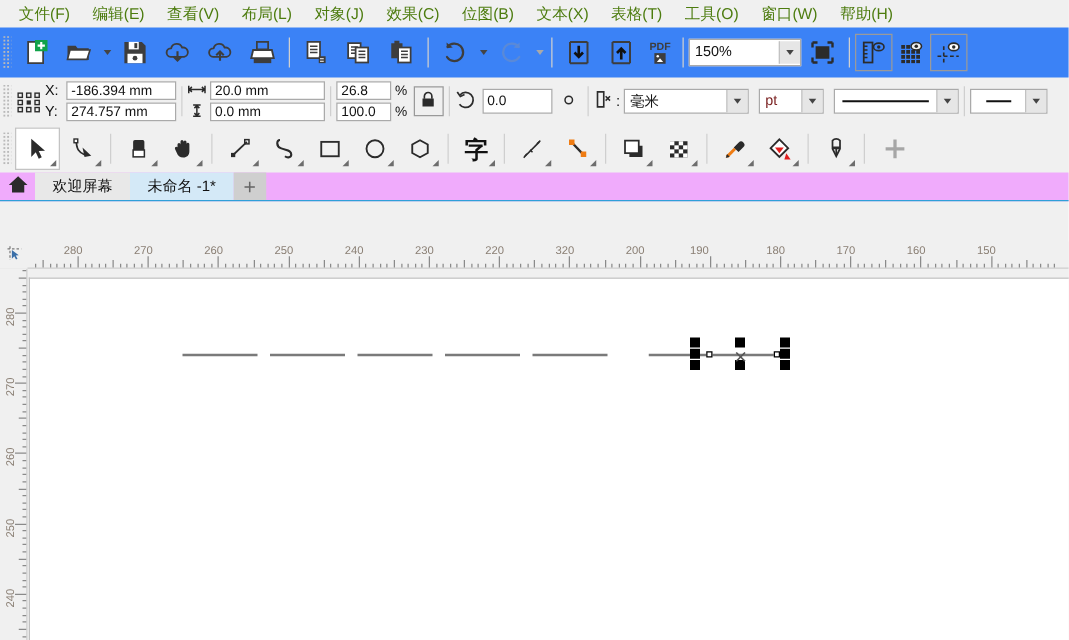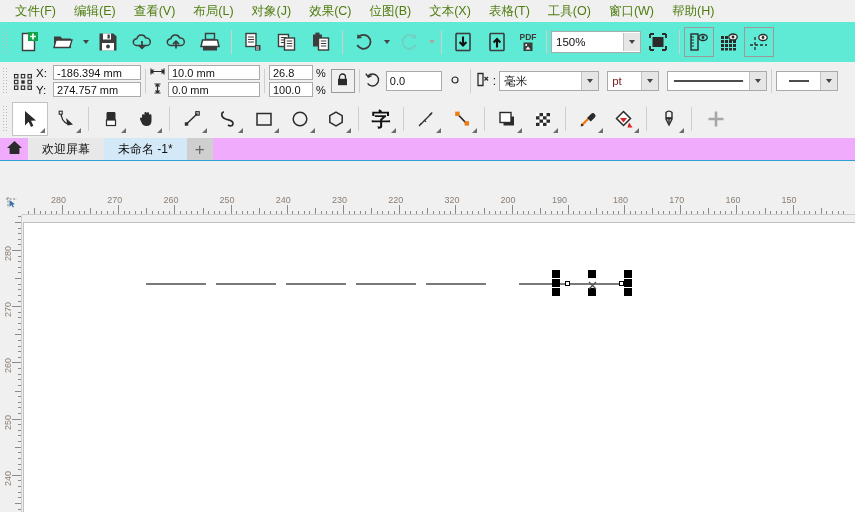--- a/index.html
+++ b/index.html
@@ -16,21 +16,21 @@
   .titlebar{height:20px;background:#ffffff;display:flex;align-items:center;padding-left:5px;}
   .app-logo{width:14px;height:14px;margin-right:5px;position:relative;flex:none;}
   .app-logo svg{display:block;}
   .title-text{font-size:12px;color:#000;letter-spacing:.1px;}
 
   
   .menubar{height:22px;background:#f0f0f0;display:flex;align-items:center;padding-left:6px;}
   .menu-item{padding:2px 9px;font-size:12.5px;color:#4d7c0f;white-space:nowrap;cursor:default;}
 
   
-  .toolbar{background:#5eead4;display:flex;align-items:center;position:relative;}
+  .toolbar{background:#3b82f6;display:flex;align-items:center;position:relative;}
   .grip{width:7px;height:26px;margin:0 3px 0 2px;
         background-image:radial-gradient(#b9b9b9 1px,transparent 1px);
         background-size:3px 3px;background-position:0 2px;flex:none;}
   .tbtn{width:32px;height:32px;display:flex;align-items:center;justify-content:center;
         position:relative;flex:none;border:1px solid transparent;}
   .tbtn.dis{opacity:.33;}
   .sep{width:1px;height:24px;background:#cfcfcf;margin:0 4px;flex:none;}
   .caret{width:0;height:0;border-left:3.5px solid transparent;border-right:3.5px solid transparent;
          border-top:4px solid #444;flex:none;}
   .mini-caret{width:11px;height:32px;display:flex;align-items:center;justify-content:center;flex:none;}
@@ -333,21 +333,21 @@
 
     <div class="sep"></div>
 
     <div class="fieldcol">
       <div class="frow">
         <span>
           <svg width="15" height="11" viewBox="0 0 15 11">
               <path d="M1 5.5 h13 M1 2.5 v6 M14 2.5 v6 M3.5 3.5 l-2 2 l2 2 M11.5 3.5 l2 2 l-2 2" stroke="#2b2b2b" stroke-width="1.2" fill="none"></path>
             </svg>
         </span>
-        <span class="inp" style="width:92px;">10.0 mm</span>
+        <span class="inp" style="width:92px;">20.0 mm</span>
       </div>
       <div class="frow">
         <span>
           <svg width="15" height="11" viewBox="0 0 15 11">
               <path d="M7.5 1 v9 M4.5 1 h6 M4.5 10 h6 M5.5 3.5 l2-2 l2 2 M5.5 7.5 l2 2 l2-2" stroke="#2b2b2b" stroke-width="1.2" fill="none"></path>
             </svg>
         </span>
         <span class="inp" style="width:92px;">0.0 mm</span>
       </div>
     </div>

